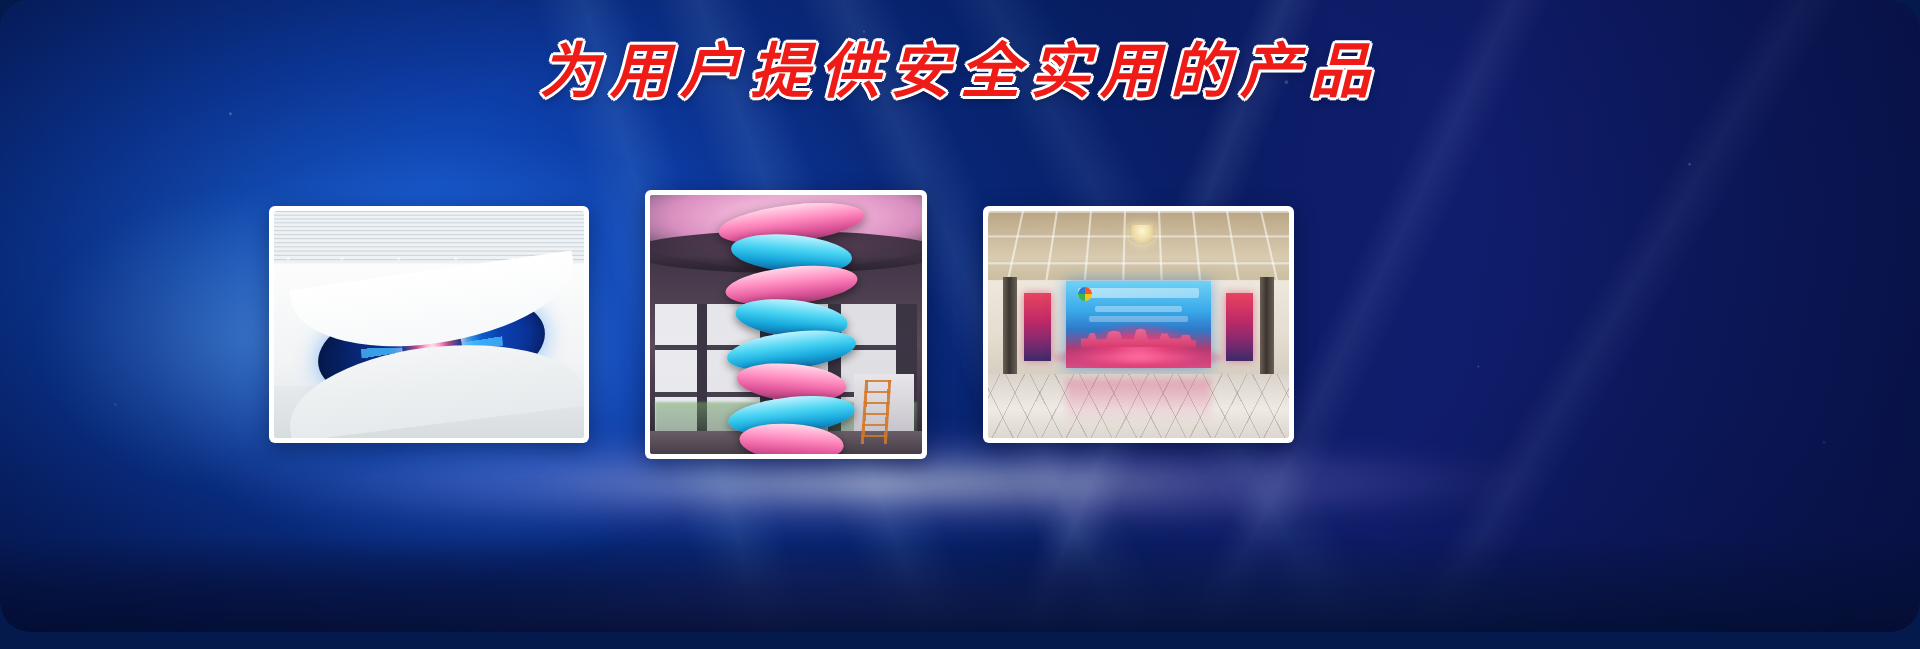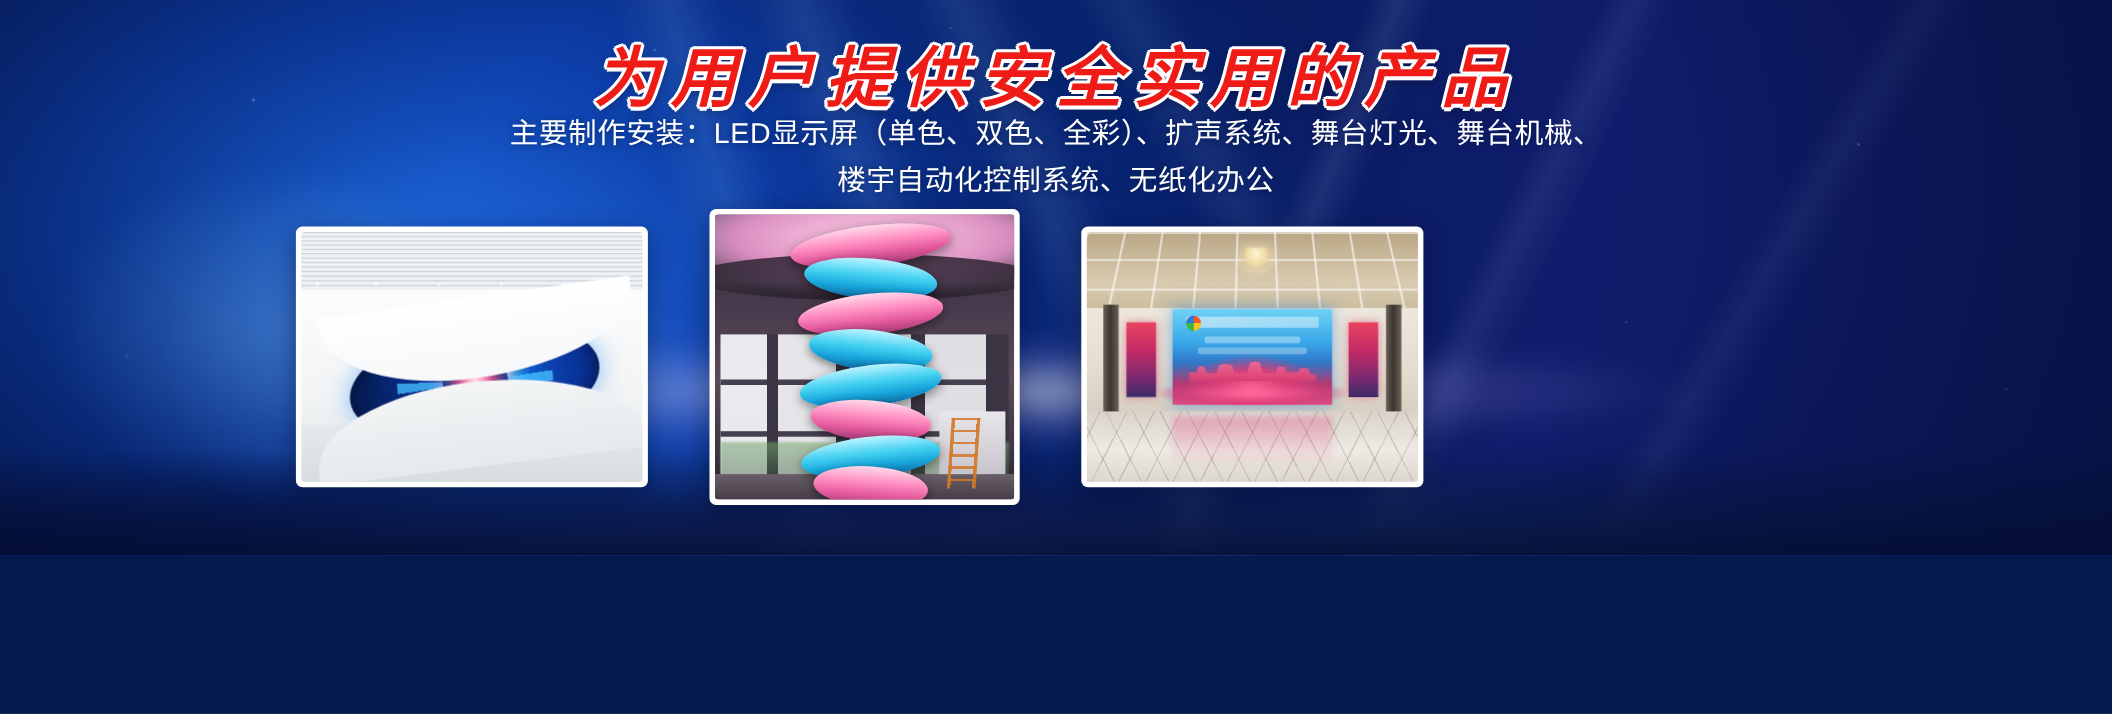--- a/index.html
+++ b/index.html
@@ -4,23 +4,24 @@
 <title>LED Banner</title>
 <style>
   html,body{margin:0;padding:0;background:#041a4d;}
   body{
     font-family:"Liberation Sans","DejaVu Sans",sans-serif;
     -webkit-font-smoothing:antialiased;
   }
   .banner{
     position:relative;
     width:1920px;
-    height:505px;
+    height:632px;
     overflow:hidden;
     background:#062b7a;
+    border-radius:30px;
   }
 
   
   .bg-base{
     position:absolute; inset:0;
     background:
       radial-gradient(ellipse 900px 520px at 18% 42%, #1a63d8 0%, #0d3ea8 36%, #09297c 62%, #061c5e 100%),
       linear-gradient(90deg,#071f66 0%,#0c3a9e 18%,#0b2f8c 40%,#142a8e 62%,#1b2a86 80%,#0a1f63 100%);
   }
   .bg-deep-right{
@@ -422,24 +423,20 @@
   <div class="rays-right"></div>
   <div class="specks"></div>
   <div class="sweep"></div>
   <div class="sweep-line"></div>
   <div class="sweep-dark"></div>
   <div class="bg-vignette"></div>
 
   <div class="content">
     <div class="headline">为用户提供安全实用的产品</div>
 
-    <div class="subtitle">
-      <div>主要制作安装：LED显示屏（单色、双色、全彩）、扩声系统、舞台灯光、舞台机械、</div>
-      <div>楼宇自动化控制系统、无纸化办公</div>
-    </div>
   </div>
 
   <div class="photos">
 
     <div class="card" id="card-1">
       <div class="frame">
         <div class="ph1">
           <div class="wall"></div>
           <div class="ceiling"></div>
           <div class="floor"></div>

